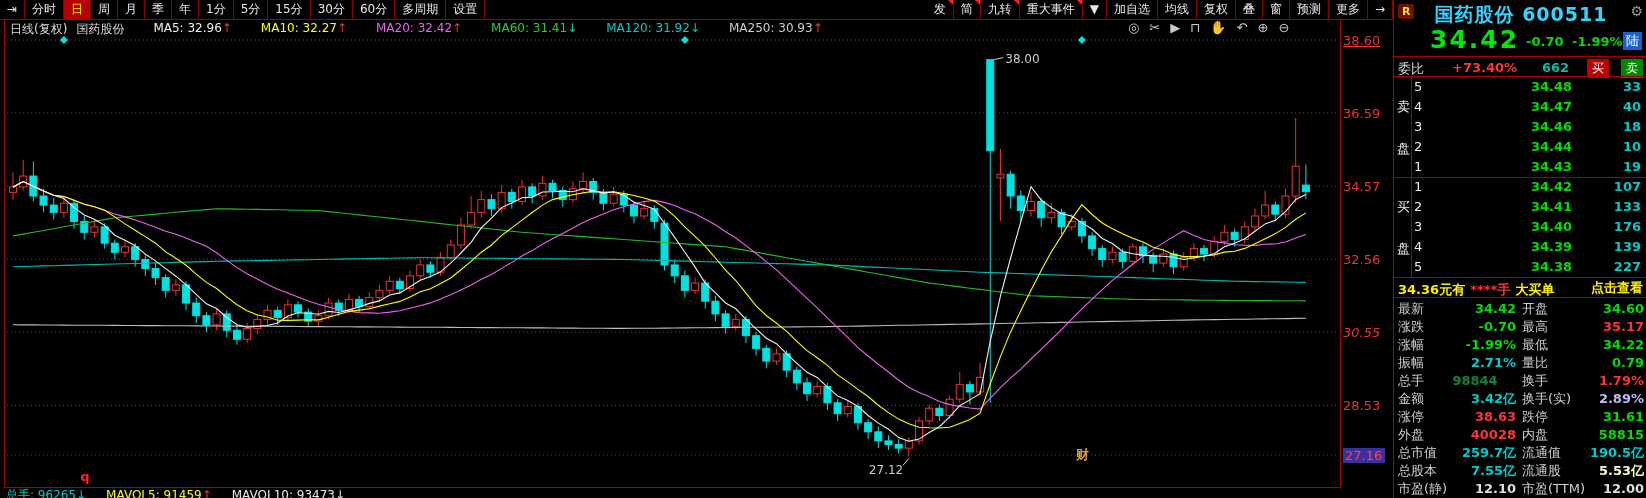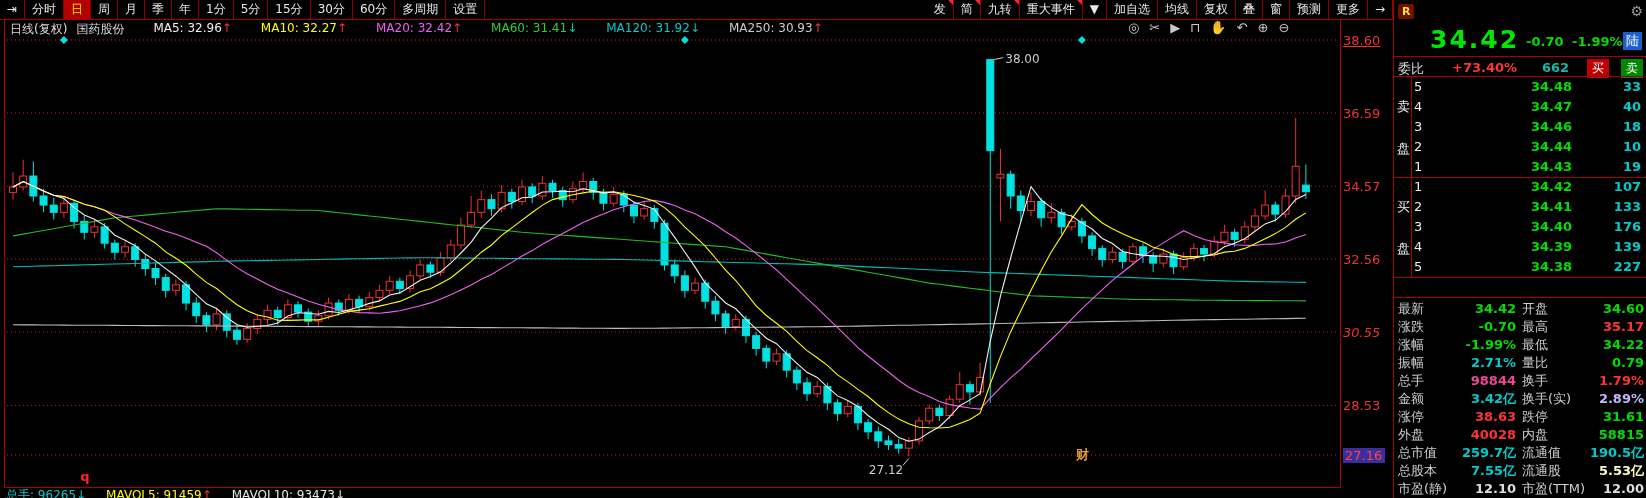--- a/index.html
+++ b/index.html
@@ -404,20 +404,21 @@
     <div class="axis-label" style="top: 252.131px;">32.56</div>
     <div class="axis-label" style="top: 325.054px; font-style: italic;">30.55</div>
     <div class="axis-label" style="top: 398.34px;">28.53</div>
     <div class="axis-label hl" style="top: 448.043px;">27.16</div>
   </div>
 
 <div id="vol-header"><span style="color: rgb(0, 204, 204);">总手: 96265<span style="color: rgb(0, 204, 204);">↓</span></span><span style="color: rgb(255, 255, 0);">MAVOL5: 91459<span style="color: rgb(255, 52, 52);">↑</span></span><span style="color: rgb(232, 232, 232);">MAVOL10: 93473<span style="color: rgb(232, 232, 232);">↓</span></span></div>
 
 <div id="panel">
   <span id="r-badge">R</span>
+  <div id="p-title">国药股份 600511</div>
   <span id="p-gear">⚙</span>
   <div id="p-price">34.42</div>
   <div id="p-chg">-0.70</div>
   <div id="p-pct">-1.99%</div>
   <span id="p-market">陆</span>
   <div class="p-line" style="top:56px;"></div>
   <span id="p-weibi-label">委比</span>
   <span id="p-weibi-val">+73.40%</span>
   <span id="p-weicha">662</span>
   <span id="p-buy-tab">买</span>
@@ -471,20 +472,26 @@
         <span class="ob-vol">139</span>
       </div>
       <div class="ob-row" style="top: 259px;">
         <span class="ob-level">5</span>
         <span class="ob-price">34.38</span>
         <span class="ob-vol">227</span>
       </div>
     </div>
   <div class="p-line" style="top:177px;"></div>
   <div class="p-line" style="top:277px;"></div>
+  <div id="p-alert" style="position:absolute;left:4px;top:279px;width:245px;white-space:nowrap;">
+    <span class="al y">34.36</span><span class="al y">元有</span>
+    <span class="al r">****</span><span class="al r">手</span>
+    <span class="al y">大买单</span>
+    <span class="al y" style="position:absolute;right:0;">点击查看</span>
+  </div>
   <div class="p-line" style="top:297px;"></div>
   <div id="p-stats">
       <div class="st-row" style="top: 300px;">
         <span class="st-l1">最新</span>
         <span class="st-v1" style="color: rgb(0, 221, 0);">34.42</span>
         <span class="st-l2">开盘</span>
         <span class="st-v2" style="color: rgb(0, 221, 0);">34.60</span>
       </div>
       <div class="st-row" style="top: 318px;">
         <span class="st-l1">涨跌</span>
@@ -499,21 +506,21 @@
         <span class="st-v2" style="color: rgb(0, 221, 0);">34.22</span>
       </div>
       <div class="st-row" style="top: 354px;">
         <span class="st-l1">振幅</span>
         <span class="st-v1" style="color: rgb(0, 204, 204);">2.71%</span>
         <span class="st-l2">量比</span>
         <span class="st-v2" style="color: rgb(0, 221, 0);">0.79</span>
       </div>
       <div class="st-row" style="top: 372px;">
         <span class="st-l1">总手</span>
-        <span class="st-v1" style="color: #ec4899;">98844</span>
+        <span class="st-v1" style="color: #15803d; text-align: center;">98844</span>
         <span class="st-l2">换手</span>
         <span class="st-v2" style="color: rgb(255, 52, 52);">1.79%</span>
       </div>
       <div class="st-row" style="top: 390px;">
         <span class="st-l1">金额</span>
         <span class="st-v1" style="color: rgb(0, 204, 204);">3.42亿</span>
         <span class="st-l2">换手(实)</span>
         <span class="st-v2" style="color: #c4b5fd;">2.89%</span>
       </div>
       <div class="st-row" style="top: 408px;">

